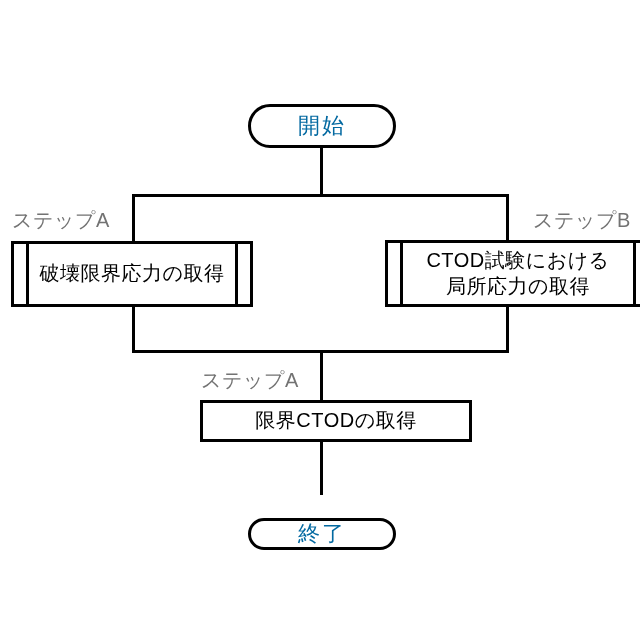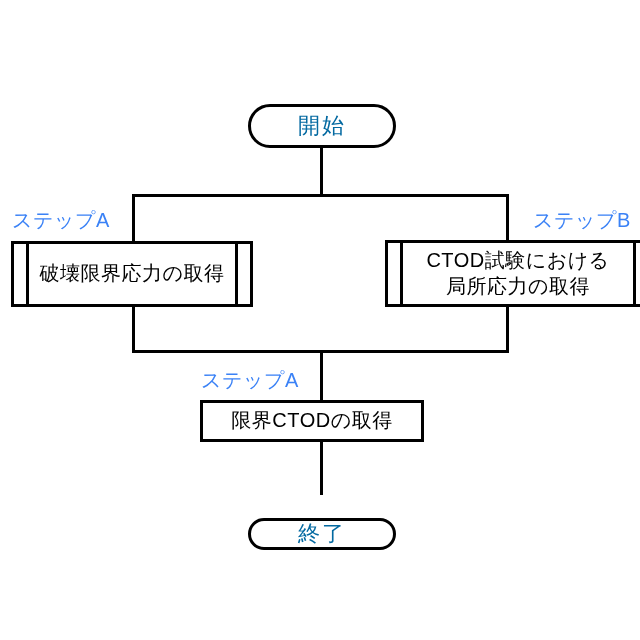--- a/index.html
+++ b/index.html
@@ -64,21 +64,21 @@
     line-height: 1.28;
     letter-spacing: 0.5px;
     white-space: pre-line;
     z-index: 2;
   }
 
   
   .step-caption {
     position: absolute;
     font-size: 20px;
-    color: #3b82f6;
+    color: #737373;
     letter-spacing: 0.5px;
     line-height: 1;
     white-space: nowrap;
     text-align: center;
   }
 
   
   .v-line {
     position: absolute;
     width: 0;
@@ -123,21 +123,21 @@
   <div class="v-line" style="left:132px; top:307px; height:46px;"></div>
 
   <div class="v-line" style="left:506px; top:307px; height:46px;"></div>
 
   <div class="h-line" style="left:132px; top:350px; width:377px;"></div>
 
   <div class="v-line" style="left:320px; top:350px; height:51px;"></div>
 
   <div class="step-caption" style="left:201px; top:370px;">ステップA</div>
 
-  <div class="process" style="left:200px; top:400px; width:224px; height:42px;justify-content:center;">
+  <div class="process" style="left:200px; top:400px; width:272px; height:42px;justify-content:center;">
     <span class="process-label">限界CTODの取得</span>
   </div>
 
   <div class="v-line" style="left:320px; top:442px; height:53px;"></div>
 
   <div class="terminator" style="left:248px; top:518px; width:148px; height:32px;">
     <span>終了</span>
   </div>
 
 </div>

